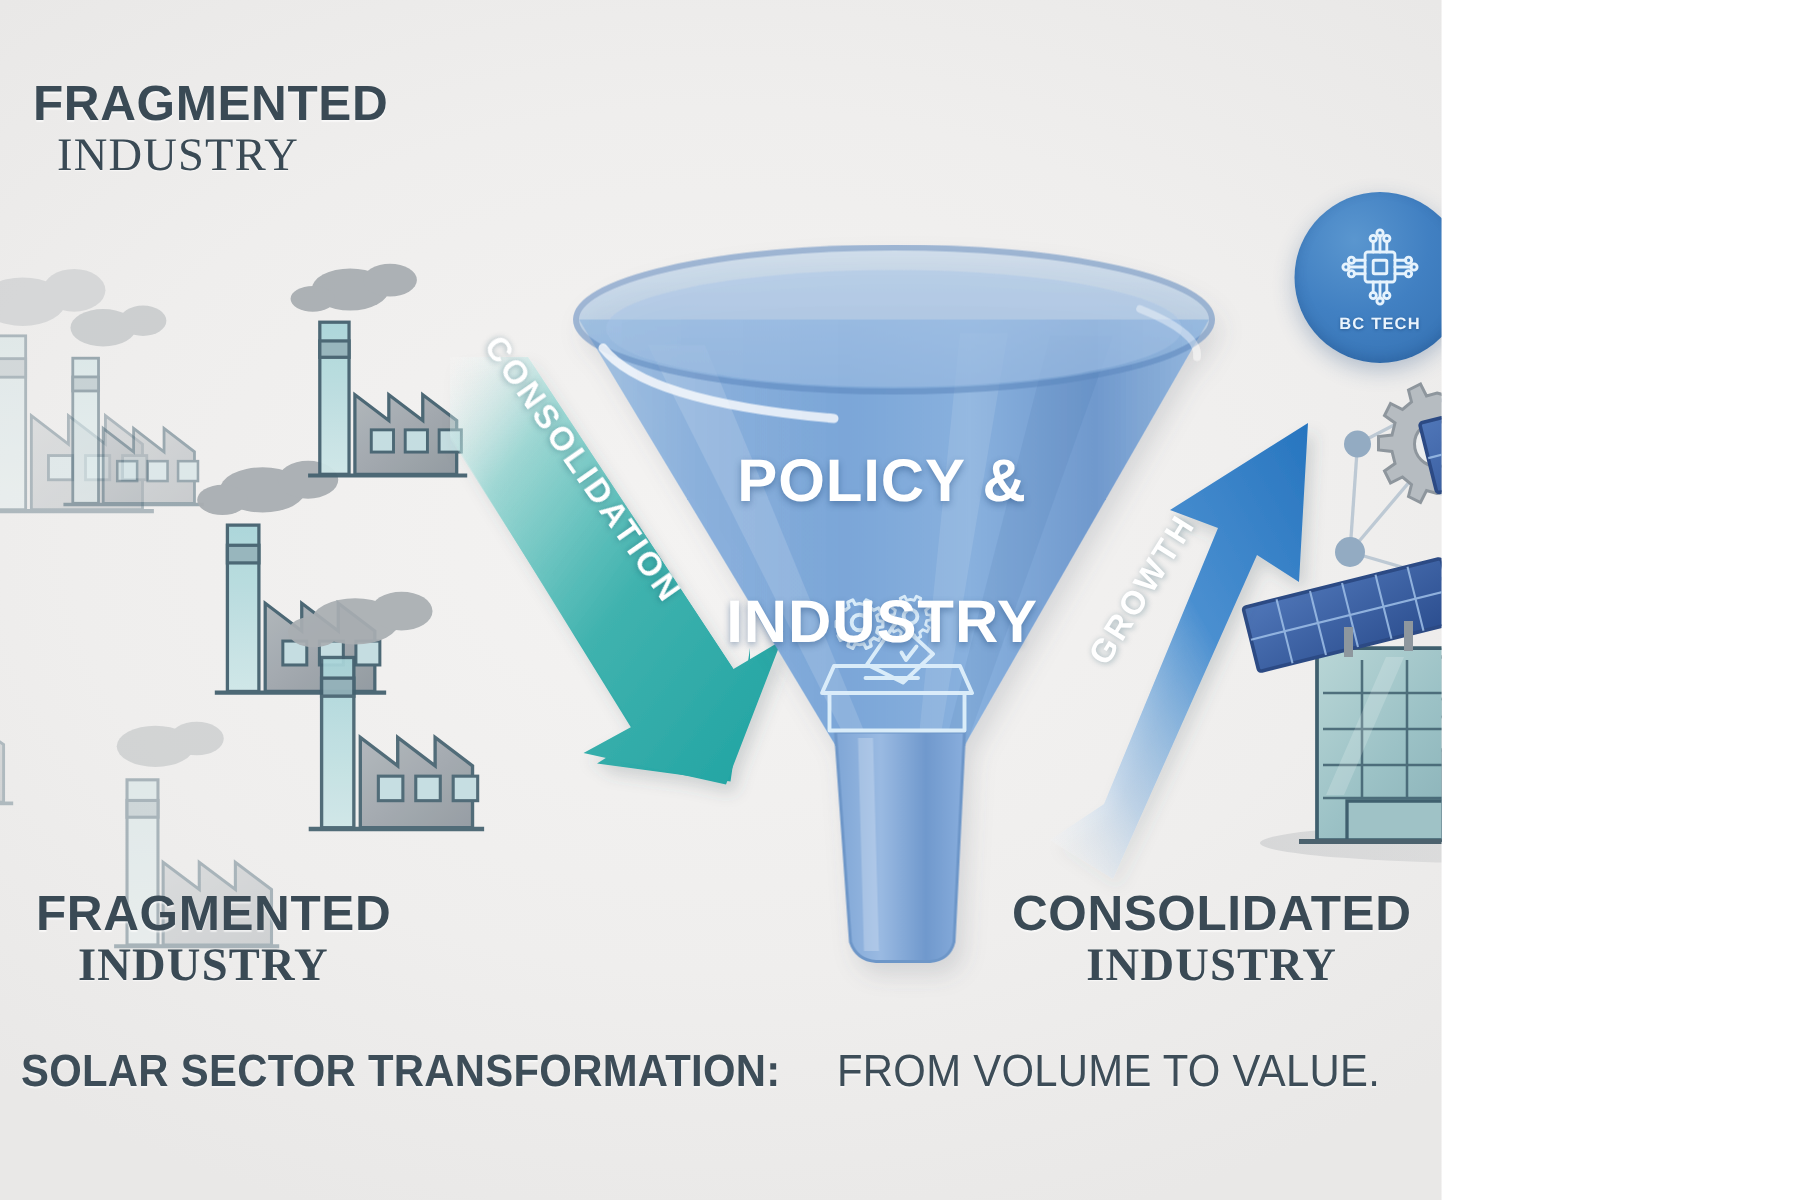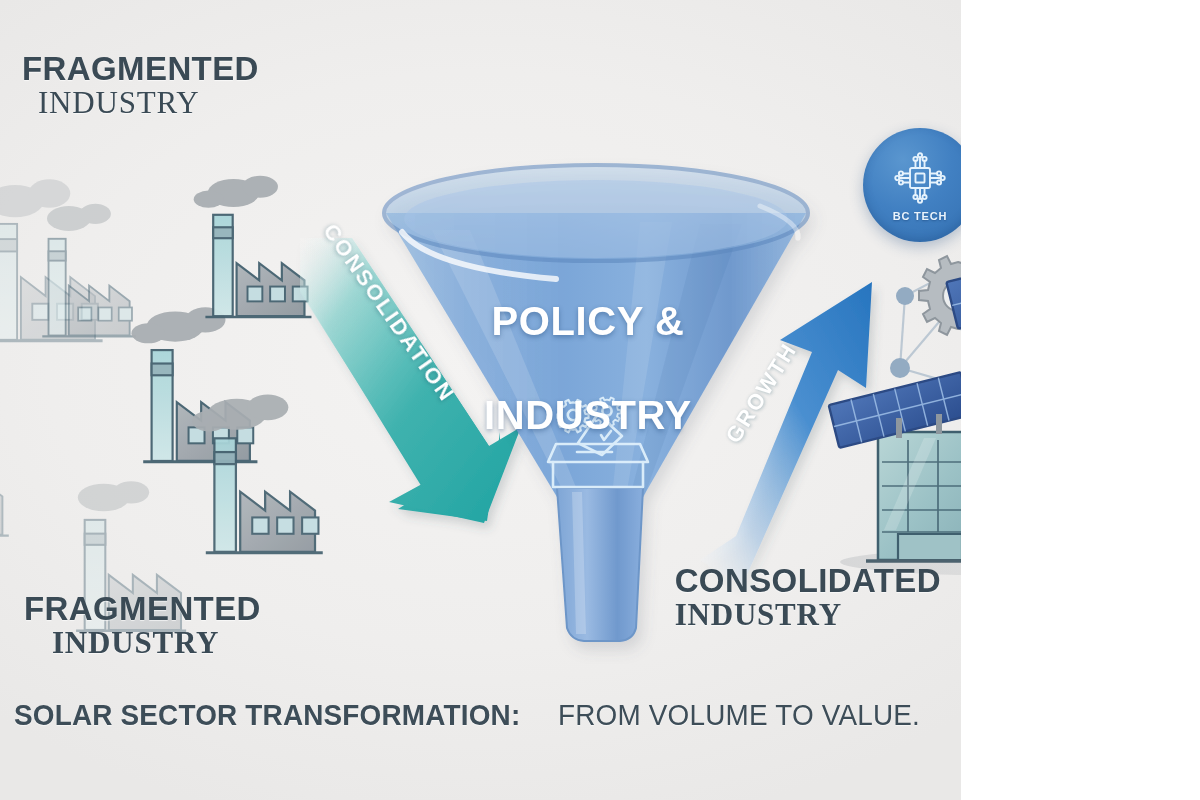--- a/index.html
+++ b/index.html
@@ -48,21 +48,21 @@
     letter-spacing: 0.8px;
     font-family: Liberation Serif, serif;
   }
   #title-top-left { left: 22px; top: 52px; }
   #title-top-left .ln2 { padding-left: 16px; }
 
   #label-bottom-left { left: 24px; top: 592px; }
   #label-bottom-left .ln1 { font-weight: 600; }
   #label-bottom-left .ln2 { font-weight: 600; padding-left: 28px; }
 
-  #label-bottom-right { right: 20px; top: 564px; }
+  #label-bottom-right { right: 20px; top: 592px; text-align: center; }
   #label-bottom-right .ln1 { font-weight: 600; }
   #label-bottom-right .ln2 { font-weight: 600; }
 
   #caption {
     position: absolute;
     left: 0;
     right: 0;
     top: 698px;
     text-align: center;
     color: #3d4d58;

